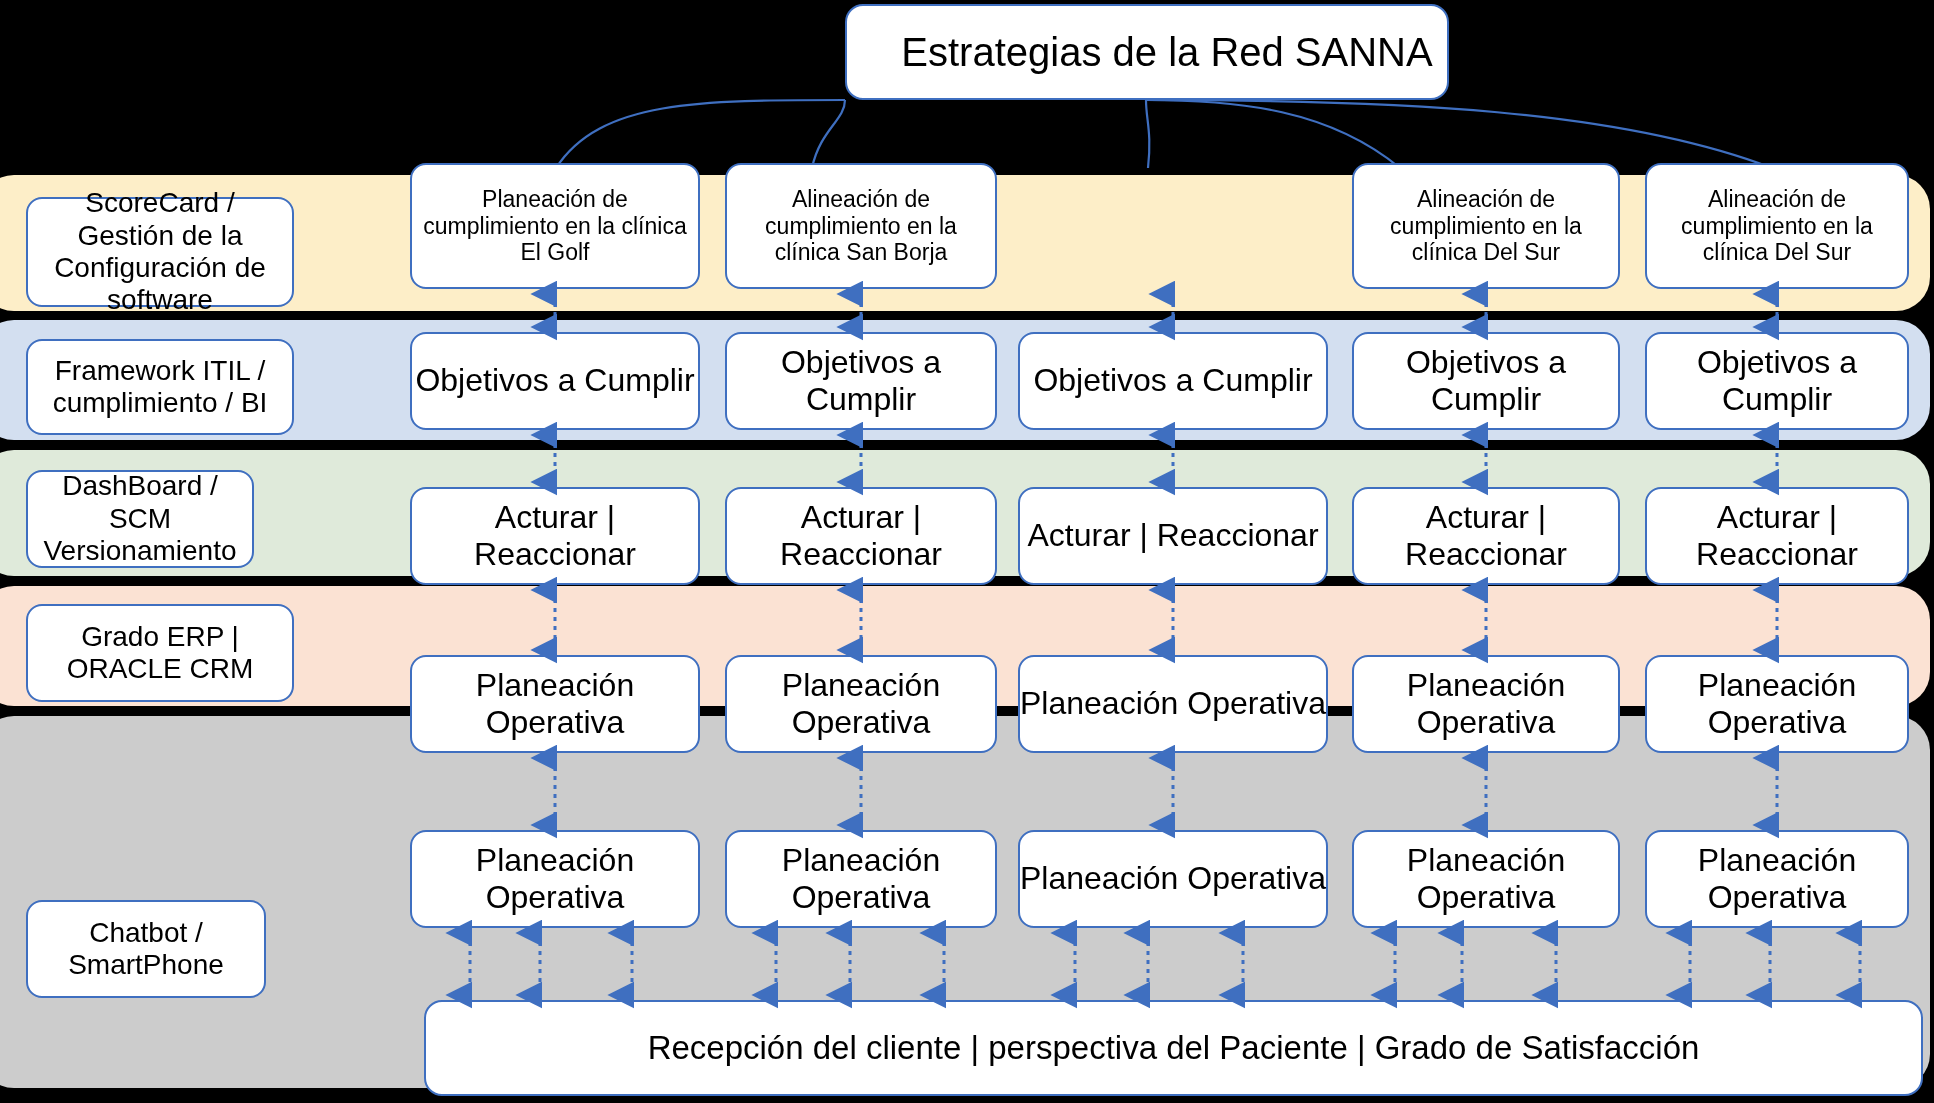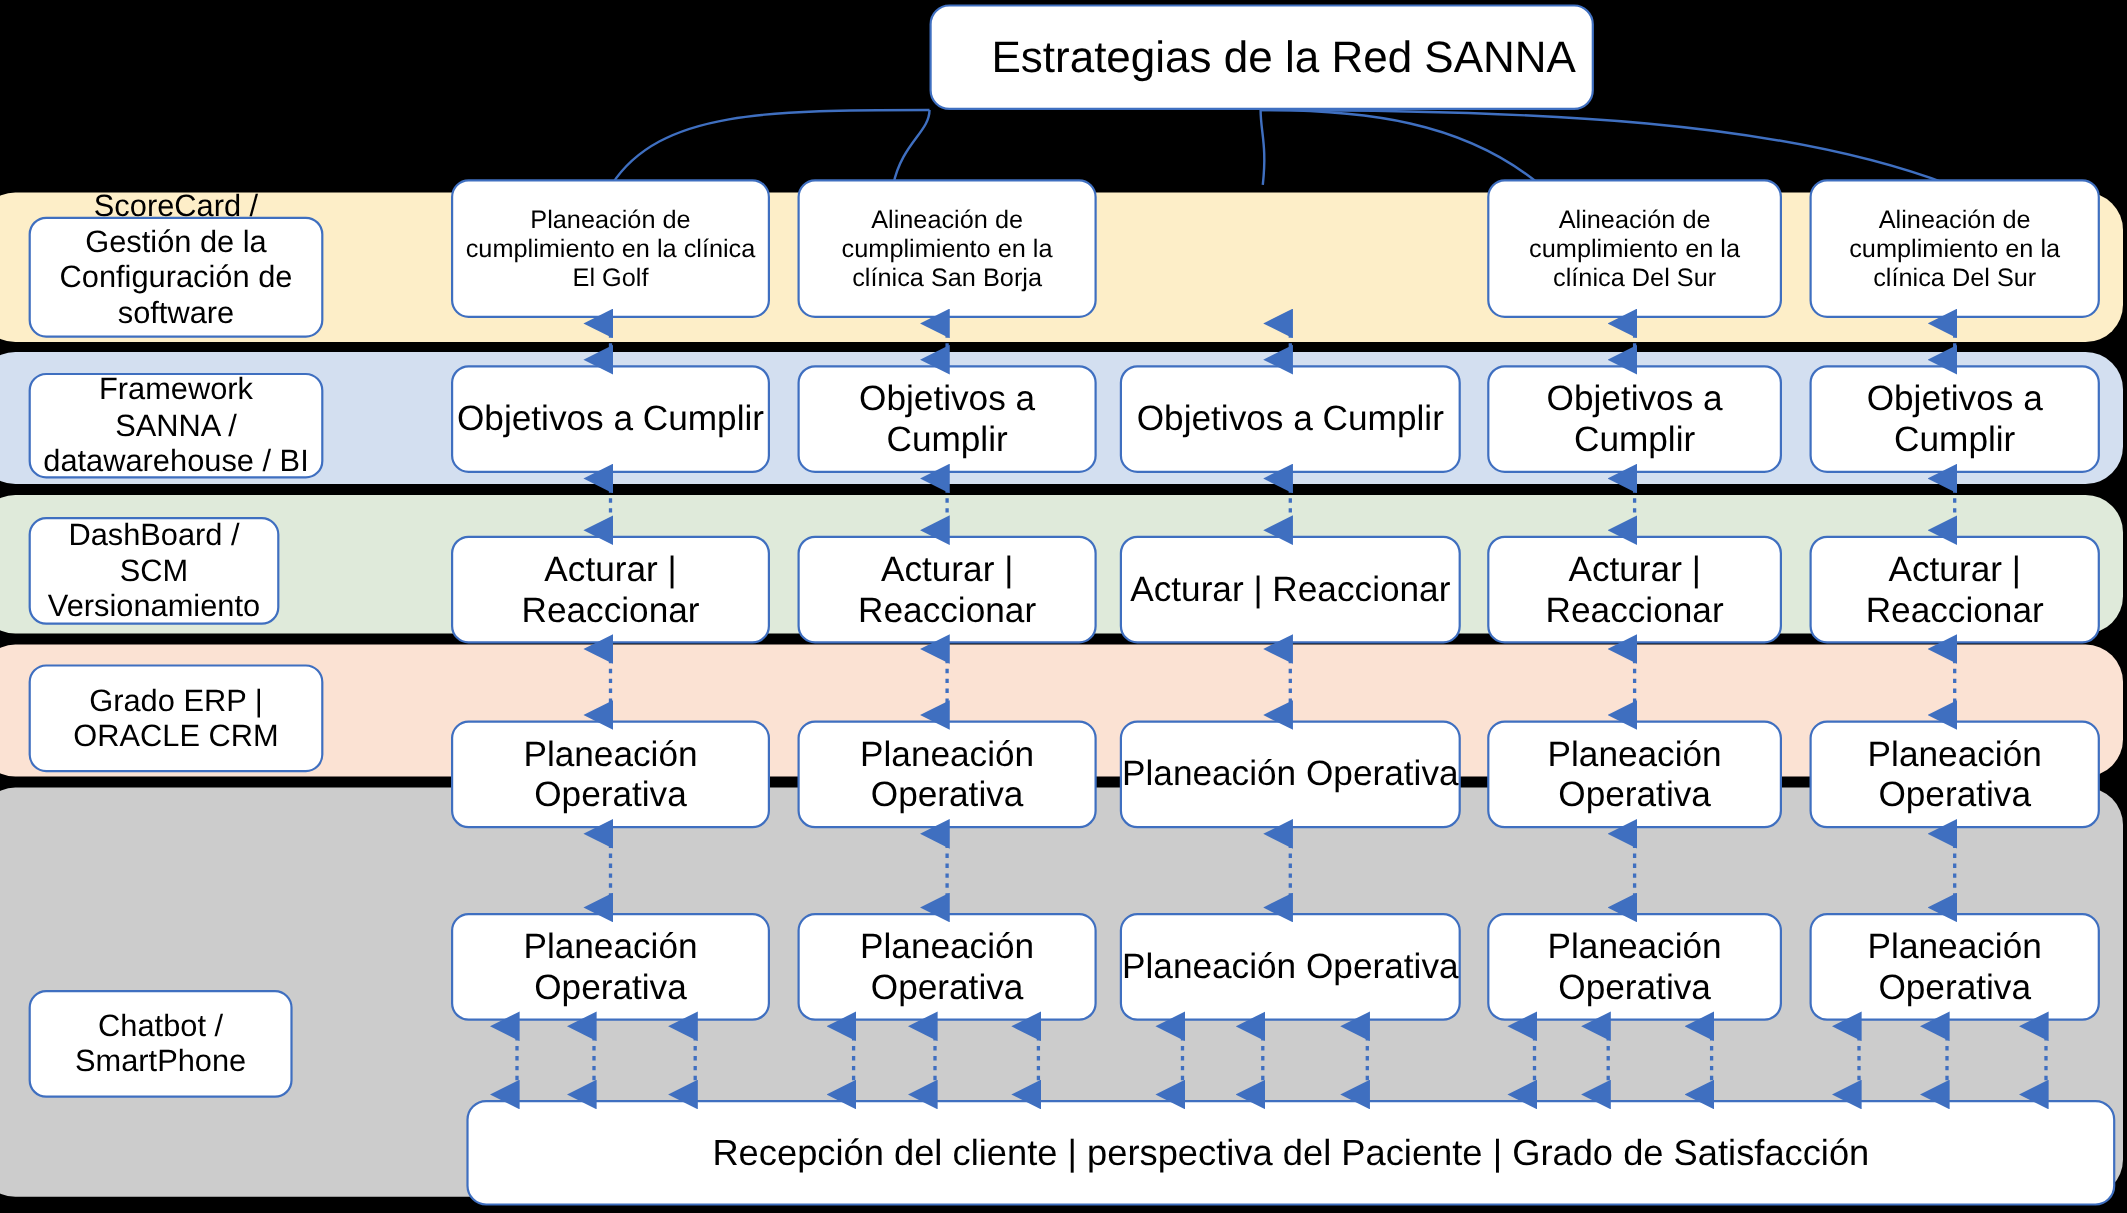--- a/index.html
+++ b/index.html
@@ -34,25 +34,25 @@
 <body>
 
 <div id="stage">
 
   <div class="band band-yellow" style="top:175px;left:-20px;width:1950px;height:136px;"></div>
   <div class="band band-blue" style="top:320px;left:-20px;width:1950px;height:120px;"></div>
   <div class="band band-green" style="top:450px;left:-20px;width:1950px;height:126px;"></div>
   <div class="band band-peach" style="top:586px;left:-20px;width:1950px;height:120px;"></div>
   <div class="band band-gray" style="top:716px;left:-20px;width:1950px;height:372px;"></div>
 
-  <div class="node legend" style="left:26px;top:197px;width:268px;height:110px;align-items:flex-end;">
+  <div class="node legend" style="left:26px;top:197px;width:268px;height:110px;">
     <span>ScoreCard /  Gestión de la Configuración de software</span>
   </div>
   <div class="node legend" style="left:26px;top:339px;width:268px;height:96px;">
-    <span>Framework SANNA / datawarehouse / BI</span>
+    <span>Framework ITIL / cumplimiento / BI</span>
   </div>
   <div class="node legend" style="left:26px;top:470px;width:228px;height:98px;">
     <span>DashBoard / SCM Versionamiento</span>
   </div>
   <div class="node legend" style="left:26px;top:604px;width:268px;height:98px;">
     <span>Grado ERP | ORACLE CRM</span>
   </div>
   <div class="node legend" style="left:26px;top:900px;width:240px;height:98px;">
     <span>Chatbot / SmartPhone</span>
   </div>

